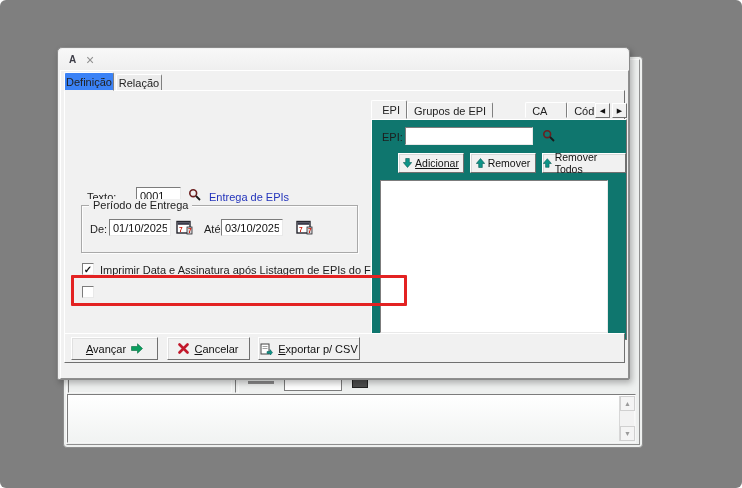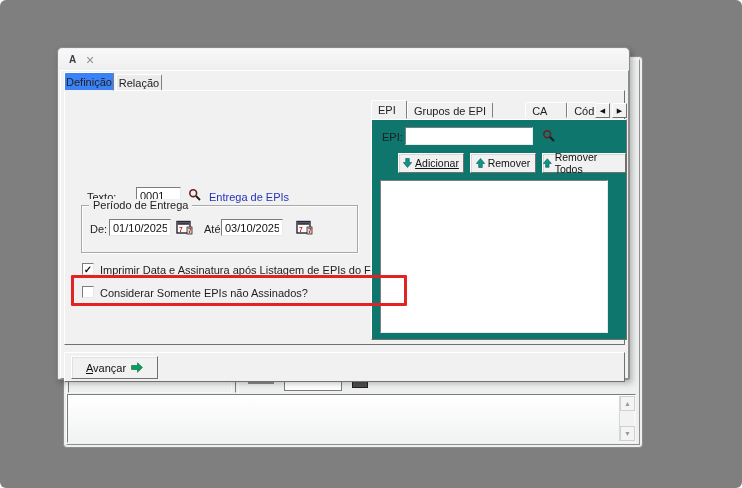--- a/index.html
+++ b/index.html
@@ -52,21 +52,21 @@
   #epi-tabs{position:absolute;left:0;top:0;width:224px;height:19px;display:flex;overflow:hidden;}
   .rtab{flex:0 0 auto;background:#f1f1f1;font-size:11px;color:#222;padding:2px 6px 0 6px;margin-top:2px;height:16px;border:1px solid;border-color:#ffffff #808080 #f1f1f1 #ffffff;border-radius:2px 2px 0 0;white-space:nowrap;}
   .rtab.active{margin-top:0;height:19px;padding-top:3px;z-index:2;}
   .tab-arrow{position:absolute;top:3px;width:15px;height:15px;background:#f1f1f1;border:1px solid;border-color:#ffffff #707070 #707070 #ffffff;font-size:7px;line-height:13px;text-align:center;color:#111;}
   #epi-body{position:absolute;left:0;top:19px;width:256px;height:221px;background:#0f766e;border:1px solid;border-color:#ffffff #707070 #707070 #ffffff;}
 
   .mini-btn{position:absolute;top:33px;height:20px;background:#f1f1f1;border:1px solid;border-color:#ffffff #707070 #707070 #ffffff;box-shadow:1px 1px 0 #d8d8d8 inset;display:flex;align-items:center;justify-content:center;gap:3px;font-size:10.5px;color:#111;}
   #epi-list{position:absolute;left:8px;top:60px;width:228px;height:153px;background:#ffffff;border:1px solid;border-color:#7c7c7c #e9e9e9 #e9e9e9 #7c7c7c;}
 
   
-  #footer{position:absolute;left:3px;top:281px;width:561px;height:30px;background:#f1f1f1;border:1px solid;border-color:#ffffff #707070 #707070 #ffffff;}
+  #footer{position:absolute;left:3px;top:262px;width:561px;height:30px;background:#f1f1f1;border:1px solid;border-color:#ffffff #707070 #707070 #ffffff;}
   .f-btn{position:absolute;top:3px;height:23px;background:#f1f1f1;border:1px solid;border-color:#ffffff #707070 #707070 #ffffff;box-shadow:1px 1px 0 #e0e0e0 inset;display:flex;align-items:center;justify-content:center;gap:5px;font-size:11px;color:#111;}
   .accel{display:inline-block;}
   .accel::first-letter{text-decoration:underline;}
 </style>
 </head>
 <body>
 
 <div id="page">
 
   <div id="bg-window">
@@ -128,25 +128,24 @@
             <text x="12" y="13" font-size="6.5" fill="#cc1100" font-weight="bold">7</text>
             <text x="3" y="11.5" font-size="6.5" fill="#cc1100" font-weight="bold">7</text>
           </svg>
         </div>
 
         <div class="checkbox" style="left:17px;top:172px;"><span>✓</span></div>
         <div class="lbl" style="left:35px;top:173px;">Imprimir Data e Assinatura após Listagem de EPIs do Funcionário.</div>
 
         <div id="annotation-box"></div>
         <div class="checkbox" style="left:17px;top:195px;"></div>
-        <div class="lbl" style="left:35px;top:196px;">Considerar Somente EPIs não Assinados?</div>
 
         <div id="epi-ctrl">
           <div id="epi-tabs">
-            <div class="rtab active" style="min-width:36px;text-align:left;">EPI</div>
+            <div class="rtab active" style="min-width:36px;text-align:right;">EPI</div>
             <div class="rtab">Grupos de EPI</div>
             <div class="rtab" style="min-width:42px;text-align:left;margin-left:32px;">CA</div>
             <div class="rtab">Cód. Estoque</div>
 
           </div>
           <div class="tab-arrow" style="right:17px;"><span>◀</span></div>
           <div class="tab-arrow" style="right:0;"><span>▶</span></div>
 
           <div id="epi-body">
             <div class="lbl" style="left:10px;top:11px;">EPI:</div>
@@ -181,18 +180,33 @@
 
       </div>
 
       <div id="footer">
         <div class="f-btn" style="left:6px;width:87px;">
           <span class="accel">Avançar</span>
           <svg width="12" height="11" viewBox="0 0 12 11">
               <path d="M0.5 3.5 h6 v-2.7 L11.5 5.5 L6.5 10.2 v-2.7 h-6 z" fill="#0a9e5e" stroke="#046b3e" stroke-width="0.6"></path>
             </svg>
         </div>
+        <div class="f-btn" style="left:102px;width:83px;">
+          <svg width="11" height="11" viewBox="0 0 11 11">
+              <path d="M1.5 1.5 L9.5 9.5 M9.5 1.5 L1.5 9.5" stroke="#c2182b" stroke-width="2.6" stroke-linecap="round"></path>
+            </svg>
+          <span class="accel">Cancelar</span>
+        </div>
+        <div class="f-btn" style="left:193px;width:102px;">
+          <svg width="13" height="12" viewBox="0 0 13 12">
+            <rect x="1" y="1" width="8" height="10" fill="#ffffff" stroke="#444" stroke-width="1"></rect>
+            <line x1="2.5" y1="3.5" x2="7.5" y2="3.5" stroke="#888" stroke-width="0.8"></line>
+            <line x1="2.5" y1="5.5" x2="7.5" y2="5.5" stroke="#888" stroke-width="0.8"></line>
+            <path d="M7 8.5 h3 v-2 l2.5 3 -2.5 3 v-2 h-3 z" fill="#0e9488" stroke="#065b54" stroke-width="0.5"></path>
+          </svg>
+          <span class="accel">Exportar p/ CSV</span>
+        </div>
       </div>
 
     </div>
   </div>
 
 </div>
 
 </body></html>

